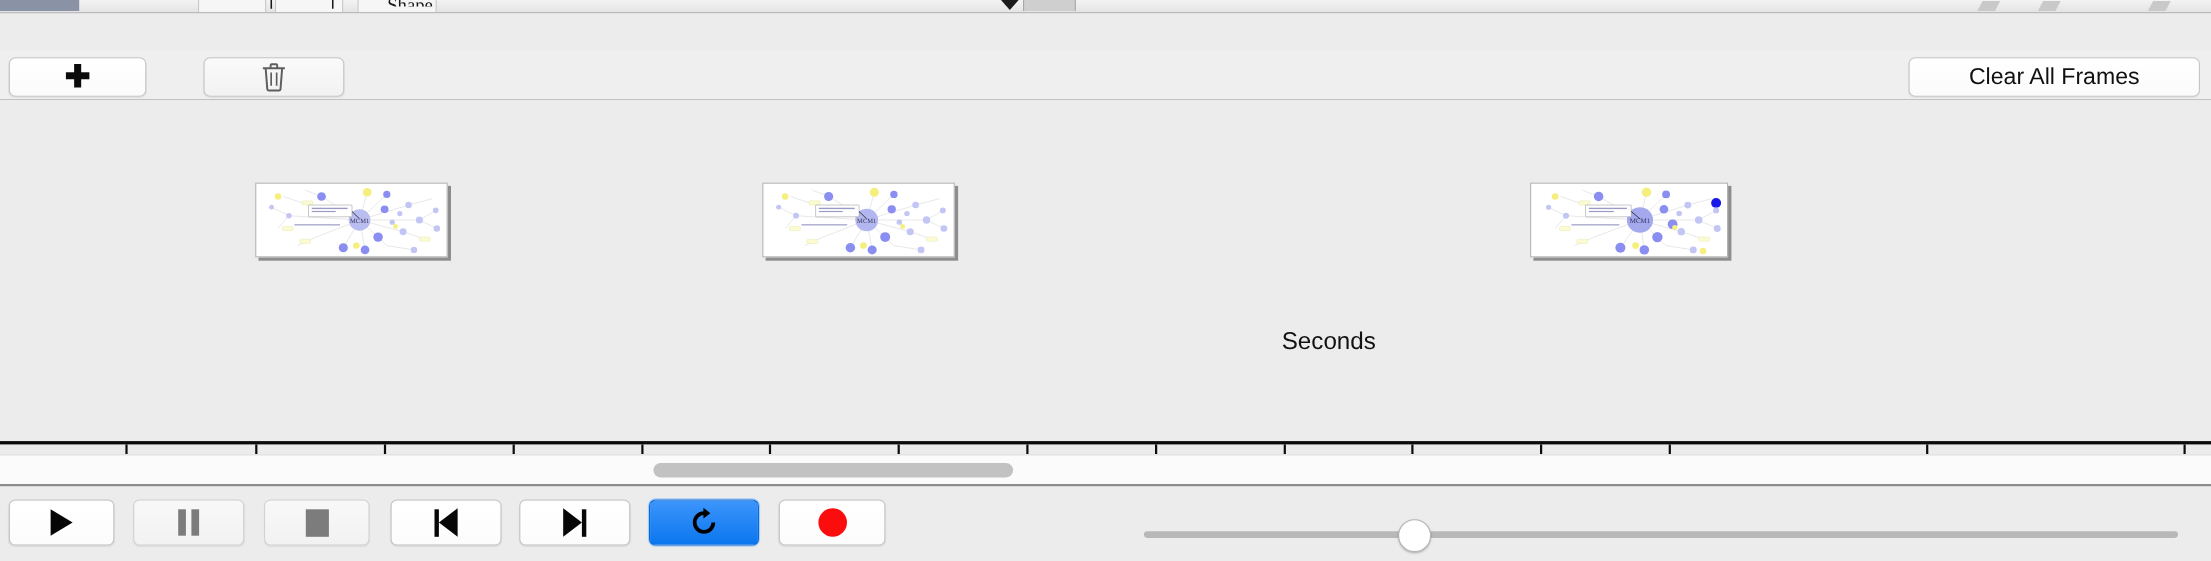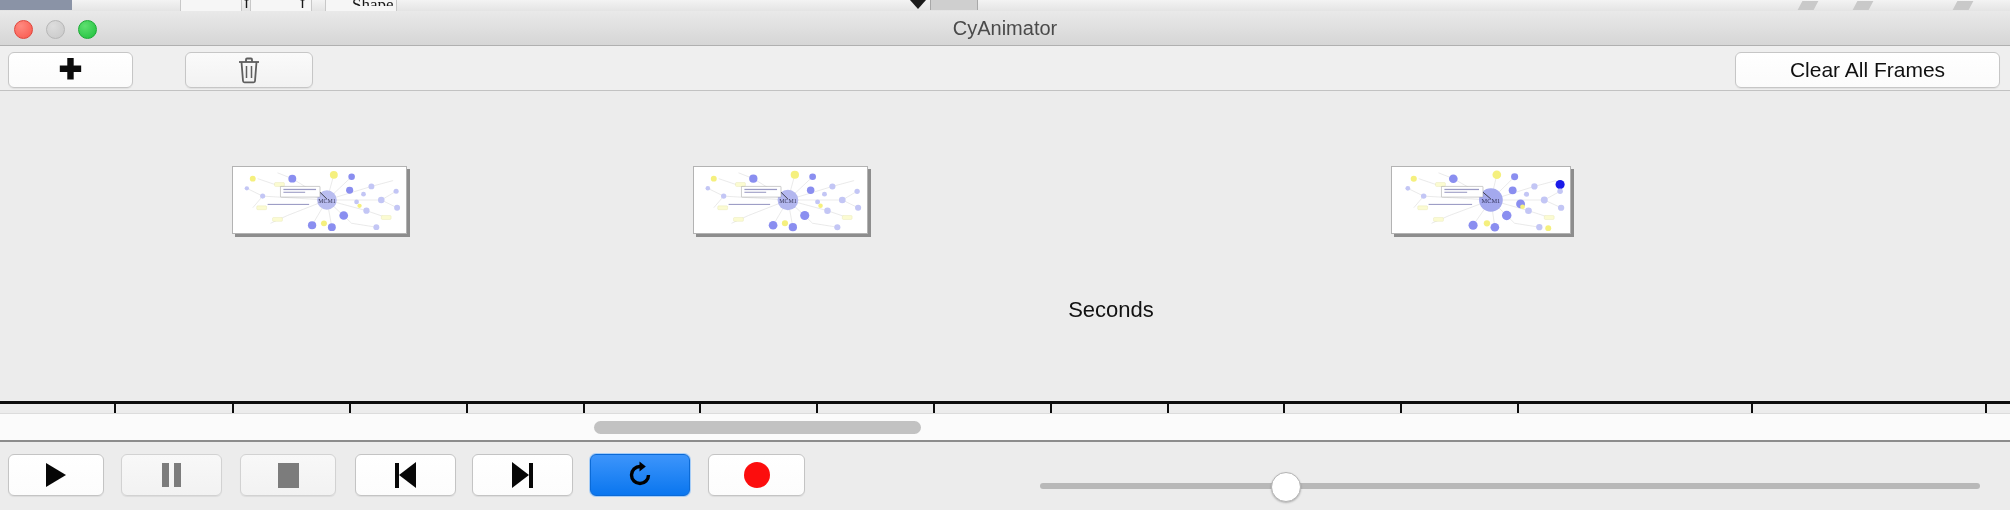--- a/index.html
+++ b/index.html
@@ -300,26 +300,20 @@
     <div class="bg-glyph" style="left:300px;">I</div>
     <div class="bg-tab" style="left:325px;width:70px;"></div>
     <div class="bg-text" style="left:352px;">Shape</div>
     <div class="bg-arrow" style="left:910px;"></div>
     <div class="bg-greybox" style="left:930px;width:46px;"></div>
     <div class="bg-slash" style="left:1800px;"></div>
     <div class="bg-slash" style="left:1855px;"></div>
     <div class="bg-slash" style="left:1955px;"></div>
   </div>
 
-  <div class="titlebar">
-    <div class="traffic close"></div>
-    <div class="traffic min"></div>
-    <div class="traffic max"></div>
-    <div class="title-text">CyAnimator</div>
-  </div>
 
   <div class="toolbar">
     <div class="btn" id="add-frame-btn">
       <span class="plus-glyph">✚</span>
     </div>
     <div class="btn soft" id="delete-frame-btn">
       <svg width="24" height="28" viewBox="0 0 24 28">
         <path d="M2 6 H22" stroke="#5e5e5e" stroke-width="1.8" fill="none"></path>
         <path d="M9 6 V3.5 a1 1 0 0 1 1-1 h4 a1 1 0 0 1 1 1 V6" stroke="#5e5e5e" stroke-width="1.8" fill="none"></path>
         <path d="M4.5 6 L6 25 a1.5 1.5 0 0 0 1.5 1.3 h9 A1.5 1.5 0 0 0 18 25 L19.5 6" stroke="#5e5e5e" stroke-width="1.8" fill="none"></path>
@@ -500,21 +494,21 @@
     <div class="tick minor" style="left:816px;"></div>
     <div class="tick major" style="left:933px;"></div>
     <div class="tick minor" style="left:1050px;"></div>
     <div class="tick major" style="left:1167px;"></div>
     <div class="tick minor" style="left:1283px;"></div>
     <div class="tick major" style="left:1400px;"></div>
     <div class="tick minor" style="left:1517px;"></div>
     <div class="tick minor" style="left:1751px;"></div>
     <div class="tick minor" style="left:1985px;"></div>
 
-    <div class="axis-title" style="left:1111px;">Seconds</div>
+    <div class="axis-title" style="left:1208px;">Seconds</div>
   </div>
 
   <div class="hscroll">
     <div class="hscroll-thumb" style="left:594px;width:327px;"></div>
   </div>
 
   <div class="controls">
 
     <div class="cbtn" style="left:8px;width:96px;">
       <span class="glyph-play"></span>

